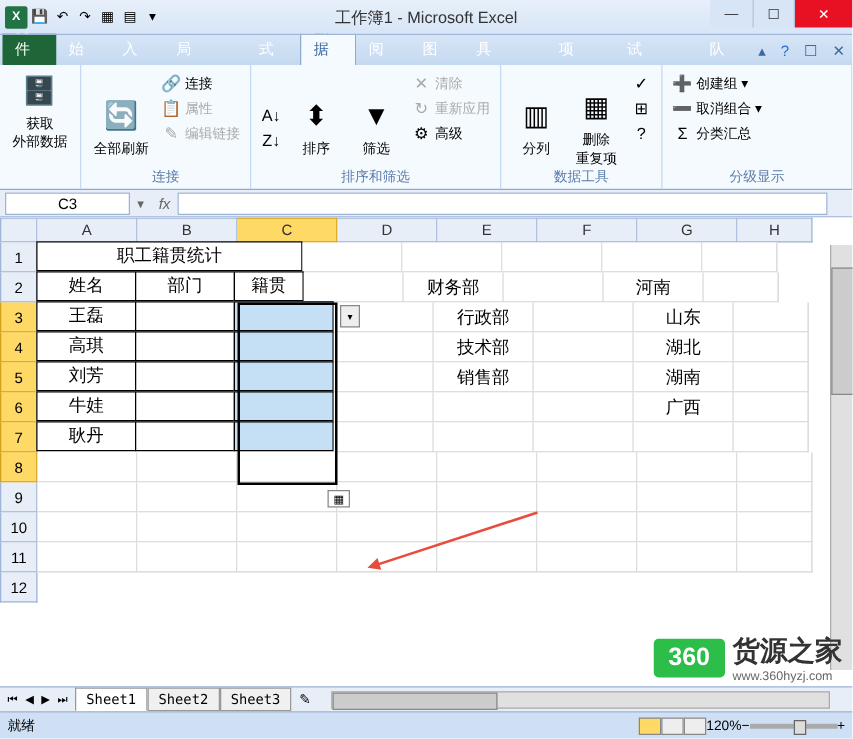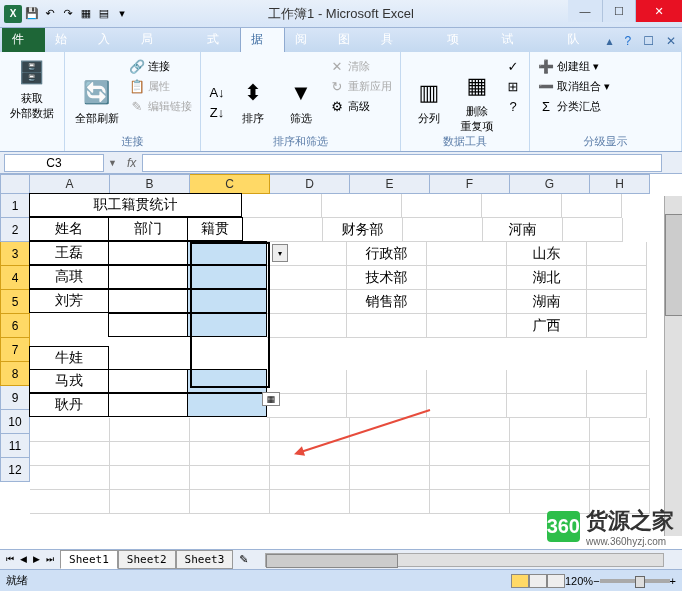--- a/index.html
+++ b/index.html
@@ -58,21 +58,21 @@
 .sheet-tab.active{background:#fff;border-bottom-color:#fff}
 .hscroll{flex:1;margin:0 18px 0 10px;height:14px;background:#e0e0e0;border:1px solid #aaa;position:relative}
 .hscroll::before{content:"";position:absolute;left:0;width:130px;height:100%;background:#ccc;border:1px solid #888}
 .statusbar{height:22px;background:#cfe0f5;border-top:1px solid #9db4d6;display:flex;align-items:center;font-size:11px;padding:0 6px;position:absolute;bottom:0;left:0;right:0}
 .status-right{margin-left:auto;display:flex;align-items:center;gap:0}
 .view-btn{width:18px;height:14px;border:1px solid #888;background:#eee;cursor:pointer}
 .view-btn.active{background:#ffd966}
 .zoom-slider{width:70px;height:4px;background:#aaa;position:relative}
 .zoom-slider::before{content:"";position:absolute;left:50%;top:-3px;width:8px;height:10px;background:#ddd;border:1px solid #666}
 .watermark{position:absolute;right:8px;bottom:44px;display:flex;align-items:center;gap:6px}
-.wm-badge{background:#2dbe4a;color:#fff;font-weight:bold;font-size:20px;padding:4px 0;border-radius:4px}
+.wm-badge{background:#2dbe4a;color:#fff;font-weight:bold;font-size:20px;padding:4px 12px;border-radius:4px}
 .wm-text{display:flex;flex-direction:column}
 .wm-main{font-size:22px;font-weight:bold;color:#333}
 .wm-sub{font-size:10px;color:#666}
 .vscroll{position:absolute;right:0;top:196px;width:18px;height:340px;background:#e0e0e0;border-left:1px solid #aaa}
 .vscroll::before{content:"";position:absolute;top:18px;width:100%;height:100px;background:#ccc;border:1px solid #888}
 </style>
 </head>
 <body>
 
 <div class="titlebar">
@@ -302,37 +302,27 @@
         <div class="cell bordered" style="width: 80px;">刘芳</div>
         <div class="cell bordered" style="width: 80px;"></div>
         <div class="cell bordered selcell" style="width: 80px;"></div>
         <div class="cell" style="width: 80px;"></div>
         <div class="cell" style="width: 80px;">销售部</div>
         <div class="cell" style="width: 80px;"></div>
         <div class="cell" style="width: 80px;">湖南</div>
         <div class="cell" style="width: 60px;"></div>
       </div>
       <div class="crow">
-        <div class="cell bordered" style="width: 80px; margin-top: 32px;">牛娃</div>
+        <div class="cell bordered" style="width: 80px;">牛娃</div>
         <div class="cell bordered" style="width: 80px;"></div>
         <div class="cell bordered selcell" style="width: 80px;"></div>
         <div class="cell" style="width: 80px;"></div>
         <div class="cell" style="width: 80px;"></div>
         <div class="cell" style="width: 80px;"></div>
         <div class="cell" style="width: 80px;">广西</div>
-        <div class="cell" style="width: 60px;"></div>
-      </div>
-      <div class="crow">
-        <div class="cell bordered" style="width: 80px;">马戎</div>
-        <div class="cell bordered" style="width: 80px;"></div>
-        <div class="cell bordered selcell" style="width: 80px;"></div>
-        <div class="cell" style="width: 80px;"></div>
-        <div class="cell" style="width: 80px;"></div>
-        <div class="cell" style="width: 80px;"></div>
-        <div class="cell" style="width: 80px;"></div>
         <div class="cell" style="width: 60px;"></div>
       </div>
       <div class="crow">
         <div class="cell bordered" style="width: 80px;">耿丹</div>
         <div class="cell bordered" style="width: 80px;"></div>
         <div class="cell bordered selcell" style="width: 80px;"></div>
         <div class="cell" style="width: 80px;"></div>
         <div class="cell" style="width: 80px;"></div>
         <div class="cell" style="width: 80px;"></div>
         <div class="cell" style="width: 80px;"></div>

